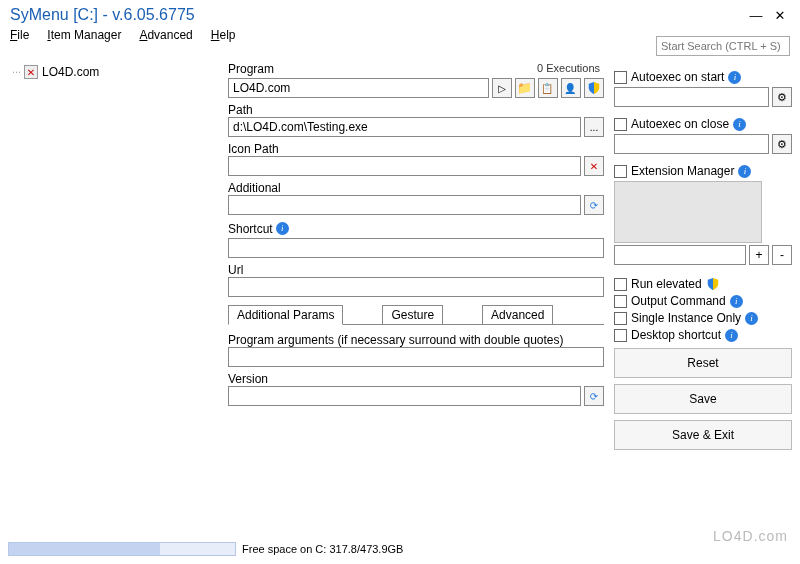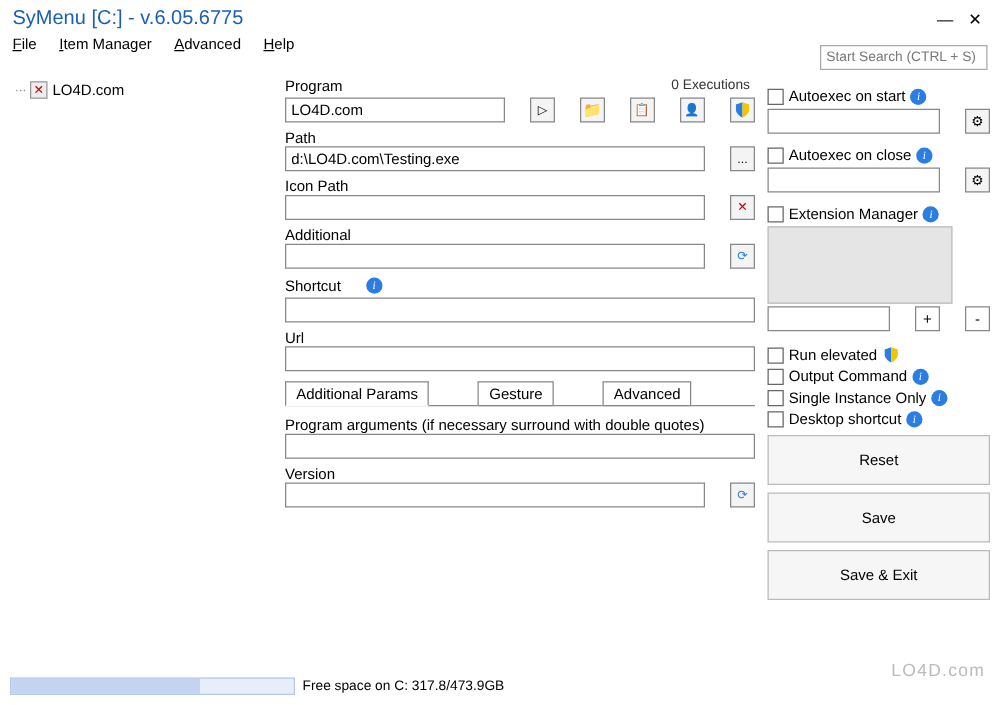--- a/index.html
+++ b/index.html
@@ -10,39 +10,39 @@
   .menubar { display: flex; gap: 18px; padding: 2px 10px 4px 10px; }
   .menuitem { cursor: default; }
   .menuitem u { text-decoration: underline; }
   .searchbox { position: absolute; top: 36px; right: 10px; width: 134px; height: 20px; border: 1px solid #aaa; padding: 1px 4px; font-size: 11px; color: #777; display:flex; align-items:center;}
   .body { position: absolute; top: 60px; left: 8px; right: 8px; bottom: 28px; display: flex; gap: 6px; }
   .tree { width: 210px; padding: 4px; }
   .treerow { display: flex; align-items: center; gap: 4px; padding: 1px 0;}
   .treerow .dots { color: #888; font-size: 9px; letter-spacing: -1px;}
   .icon-x { width: 14px; height: 14px; display:inline-flex; align-items:center; justify-content:center; font-size:10px; color:#c00; border:1px solid #999; background:#eee;}
   .center { flex: 1; padding: 0 4px; }
-  .row { display:flex; align-items:center; gap:20px; margin-bottom:2px;}
+  .row { display:flex; align-items:center; gap:3px; margin-bottom:2px;}
   .lbl { font-size: 12px; color: #000; margin-top:2px;}
   .input { width: 100%; height: 20px; border: 1px solid #888; padding: 1px 4px; font-size: 12px; background:#fff; }
   .input-wide { flex: 1; }
   .iconbtn { width: 20px; height: 20px; border: 1px solid #888; display:inline-flex; align-items:center; justify-content:center; font-size:10px; background:#f4f4f4; cursor:default;}
   .exec-count { font-size: 11px; color:#333; margin-left:auto; padding-right:4px;}
   .tabs { display:flex; border-bottom: none; margin-top:8px;gap:40px;}
   .tab { border:1px solid #888; padding: 2px 8px; font-size:12px; background:#fff; cursor:default; margin-right:-1px;}
   .tab.active { background:#fff; border-bottom:1px solid #fff; position:relative; z-index:1;}
   .tabcontent { border-top:1px solid #888; padding-top:6px; margin-top:-1px;}
   .right { width: 178px; padding-top: 10px; }
   .chkrow { display:flex; align-items:center; gap:4px; margin-bottom:3px; font-size:12px;}
   .chk { width:13px; height:13px; border:1px solid #666; background:#fff; display:inline-block;}
   .info-i { width:13px; height:13px; border-radius:50%; background:#2a7de1; color:#fff; display:inline-flex; align-items:center; justify-content:center; font-size:9px; font-style:italic; font-family: Georgia, serif;}
   .smallinput { height:20px; border:1px solid #888; width:100%; background:#fff; }
   .gearbtn { width:20px; height:20px; border:1px solid #888; display:inline-flex; align-items:center; justify-content:center; font-size:11px; background:#f4f4f4;}
   .graybox { width:148px; height:62px; background:#e5e5e5; border:1px solid #bbb; margin-bottom:2px;}
   .plusminus { width:20px; height:20px; border:1px solid #888; display:inline-flex; align-items:center; justify-content:center; background:#fff; font-size:12px;}
-  .rtbtn { width: 100%; height:40px; border:1px solid #bbb; background:#f6f6f6; display:flex; align-items:center; justify-content:center; margin-top:6px; cursor:default; font-size:12px;}
+  .rtbtn { width: 100%; height:30px; border:1px solid #bbb; background:#f6f6f6; display:flex; align-items:center; justify-content:center; margin-top:6px; cursor:default; font-size:12px;}
   .statusbar { position:absolute; bottom:6px; left:8px; right:8px; height:18px; display:flex; align-items:center; font-size:11px;}
   .progress { width:228px; height:14px; border:1px solid #b5c8e8; background:#e8eef9; position:relative; margin-right:6px;}
   .progress-fill { position:absolute; left:0; top:0; bottom:0; width:67%; background:#c4d4f0;}
   .watermark { position:absolute; bottom:20px; right:12px; color:#bbb; font-size:14px; letter-spacing:1px;}
   .shield { width:14px; height:14px; display:inline-block; }
   .folder-icon { color:#d9a441; font-size:12px; }
   .section { margin-bottom:5px; }
   .disabled-txt { color:#aaa; }
 </style>
 </head>

